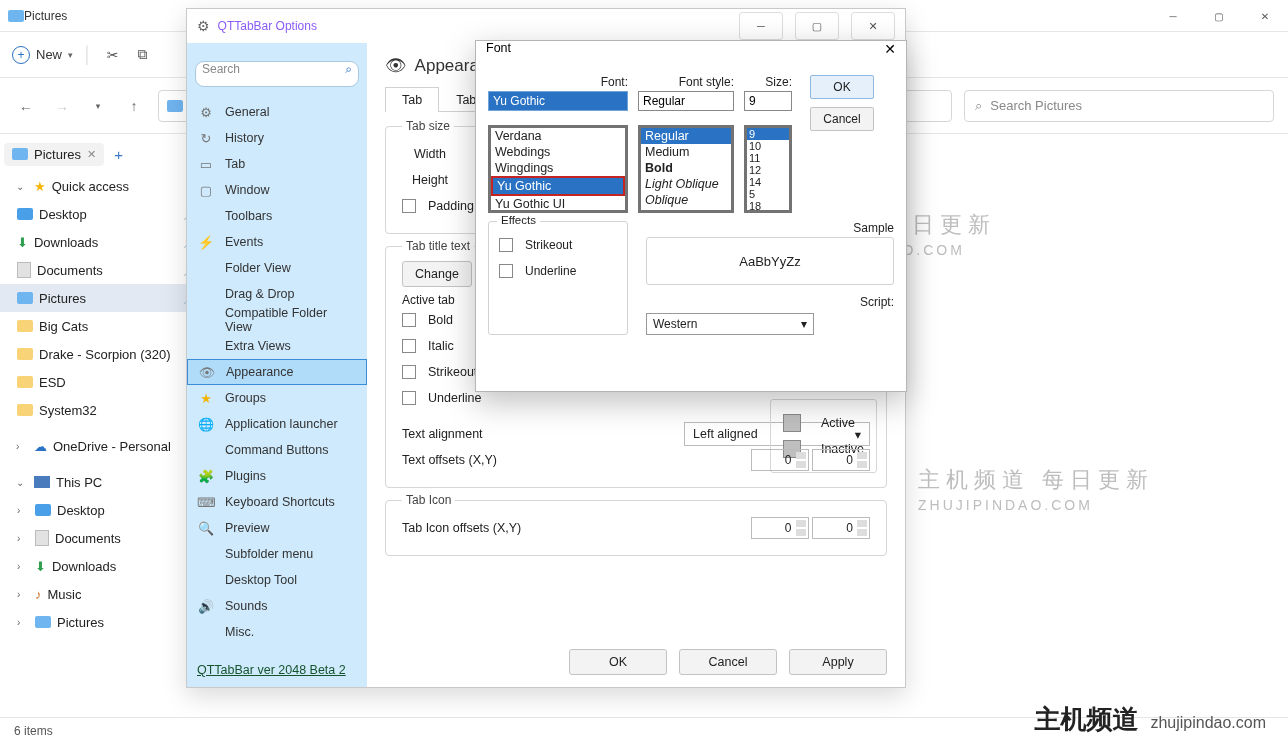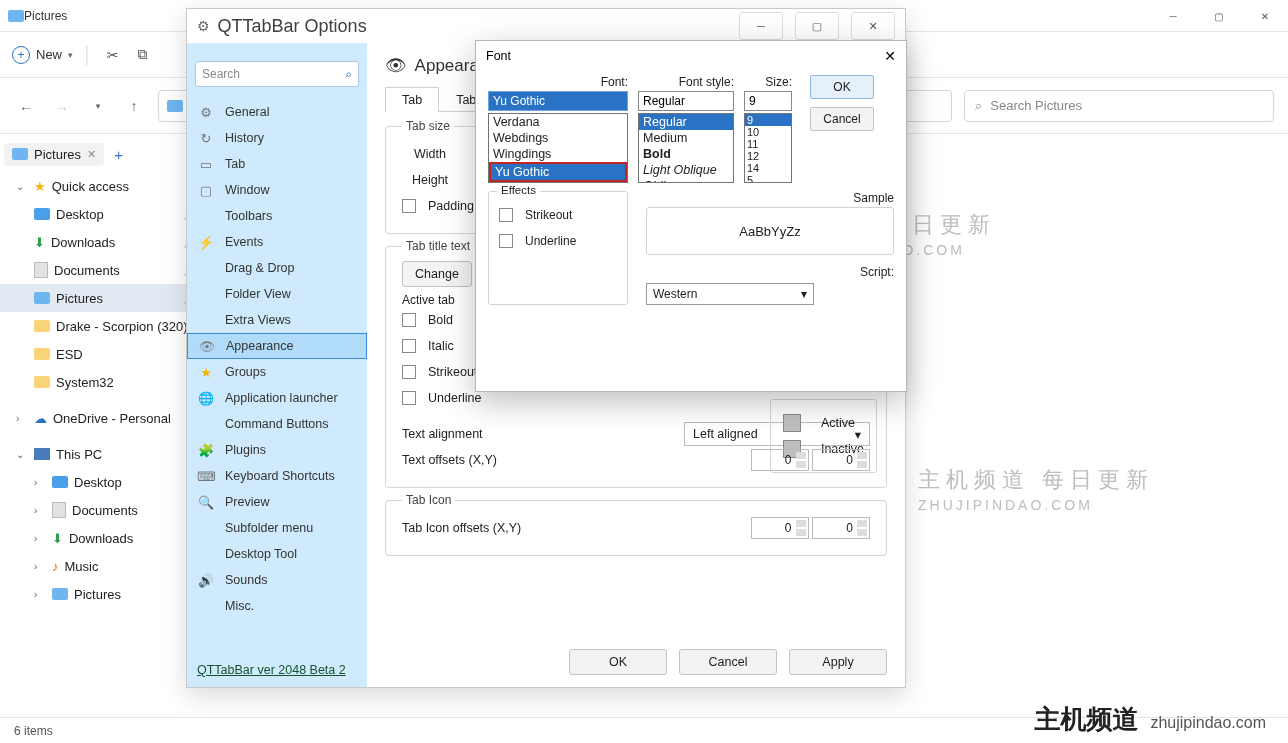--- a/index.html
+++ b/index.html
@@ -20,37 +20,37 @@
 .addr { flex: 1; height: 32px; border: 1px solid #d6d6d6; border-radius: 4px; display: flex; align-items: center; padding: 0 8px; gap: 6px; font-size: 13px; }
 .search-box { width: 310px; height: 32px; border: 1px solid #d6d6d6; border-radius: 4px; display: flex; align-items: center; padding: 0 10px; gap: 8px; color: #888; font-size: 13px; }
 .body { flex: 1; display: flex; }
 .nav-pane { width: 205px; padding: 6px 0; font-size: 13px; color: #222; }
 .tabs-row { display: flex; align-items: center; gap: 4px; padding: 0 4px 4px; height: 32px; }
 .tab-pill { display: flex; align-items: center; gap: 6px; background: #f2f2f2; border-radius: 4px; padding: 4px 8px; font-size: 13px; }
 .tab-close { color: #888; font-size: 11px; }
 .nav-item { display: flex; align-items: center; gap: 6px; padding: 4px 8px 4px 16px; height: 28px; }
 .nav-item.selected { background: #e2e9f3; }
 .nav-item .pin { margin-left: auto; color: #888; font-size: 11px; }
-.nav-item.depth1 { padding-left: 34px; }
+.nav-item.depth1 { padding-left: 17px; }
 .nav-item.header { font-weight: 400; }
 .chev { width: 12px; color: #666; font-size: 10px; }
 .star { color: #f5b400; }
 .folder-ico { width: 16px; height: 12px; background: #f8d477; border-radius: 2px; }
 .pic-ico { width: 16px; height: 12px; background: #6fb5f0; border-radius: 2px; position: relative; }
 .statusbar { position: absolute; bottom: 0; left: 0; right: 0; height: 26px; display: flex; align-items: center; padding: 0 14px; font-size: 12px; color: #555; border-top: 1px solid #e6e6e6; }
 
 
 .options { position: absolute; left: 186px; top: 8px; width: 720px; height: 680px; background: #fff; border: 1px solid #c9c9c9; box-shadow: 0 8px 24px rgba(0,0,0,.15); display: flex; flex-direction: column; }
 .dlg-title { height: 34px; display: flex; align-items: center; padding: 0 10px; gap: 8px; }
 .dlg-title .gear { font-size: 14px; color: #666; }
-.dlg-title .dlg-text { font-size: 18px; color: #404040; flex: 1; }
+.dlg-title .dlg-text { font-size: 12px; color: #8b5cf6; flex: 1; }
 .dlg-ctrl { width: 44px; height: 28px; display: flex; align-items: center; justify-content: center; border: 1px solid #ddd; border-radius: 3px; font-size: 11px; color: #555; margin-left: 4px; }
 .options-body { flex: 1; display: flex; }
 .cat-list { width: 180px; background: #cfeafc; display: flex; flex-direction: column; padding-top: 18px; }
-.cat-list .search { margin: 0 8px 12px; height: 26px; border: 1px solid #a9c9e1; border-radius: 3px; background: #fff; display: flex; align-items: center; padding: 0 6px; font-size: 12px; color: #888; }
+.cat-list .search { margin: 0 8px 12px; height: 26px; border: 1px solid #a9c9e1; border-radius: 9px; background: #fff; display: flex; align-items: flex-start; padding: 0 6px; font-size: 12px; color: #888; }
 .cat-item { display: flex; align-items: center; gap: 10px; padding: 4px 10px; height: 26px; font-size: 12.5px; color: #333; }
 .cat-item .ci-icon { width: 18px; text-align: center; color: #777; font-size: 13px; }
 .cat-item .lbl { flex: 1; text-align: left; }
 .cat-item.sel { background: #b0dcfa; border: 1px solid #3b8cd8; }
 .cat-foot { margin-top: auto; padding: 10px; color: #14532d; font-size: 12.5px; text-decoration: underline; }
 .opt-content { flex: 1; padding: 12px 18px; font-size: 12.5px; color: #222; position: relative; }
 .page-title { font-size: 17px; color: #333; margin-bottom: 10px; display: flex; align-items: center; gap: 8px; }
 .subtabs { display: flex; border-bottom: 1px solid #d0d0d0; gap: 0; }
 .subtab { padding: 5px 16px; border: 1px solid transparent; border-bottom: none; font-size: 12.5px; position: relative; top: 1px; }
 .subtab.active { background: #fff; border-color: #d0d0d0; }
@@ -60,29 +60,29 @@
 .chk { width: 14px; height: 14px; border: 1px solid #888; }
 .dlg-btns { position: absolute; bottom: 12px; right: 18px; display: flex; gap: 12px; }
 .btn { min-width: 98px; height: 26px; border: 1px solid #c3c3c3; background: #f3f3f3; border-radius: 3px; display: flex; align-items: center; justify-content: center; font-size: 12.5px; }
 .spin { width: 58px; height: 22px; border: 1px solid #bbb; display: inline-flex; align-items: center; justify-content: flex-end; padding-right: 16px; position: relative; font-size: 12px; }
 .spin::after { content: ""; position: absolute; right: 2px; top: 2px; width: 10px; height: 16px; background: linear-gradient(#ddd,#ddd) top/100% 7px no-repeat, linear-gradient(#ddd,#ddd) bottom/100% 7px no-repeat; }
 .select { width: 186px; height: 24px; border: 1px solid #bbb; display: flex; align-items: center; justify-content: space-between; padding: 0 8px; font-size: 12.5px; }
 .swatch { width: 18px; height: 18px; border: 1px solid #888; background: #bfbfbf; margin-right: 8px; }
 
 
 .fontdlg { position: absolute; left: 475px; top: 40px; width: 432px; height: 352px; background: #fff; border: 1px solid #b5b5b5; box-shadow: 0 10px 30px rgba(0,0,0,.25); }
-.fontdlg .fd-title { height: 30px; display: flex; align-items: center; justify-content: space-between; padding: 0 10px; font-size: 12.5px; }
+.fontdlg .fd-title { height: 30px; display: flex; align-items: flex-start; justify-content: space-between; padding: 0 10px; font-size: 12.5px; }
 .fontdlg .fd-close { font-size: 14px; }
 .fd-body { padding: 4px 12px 12px; font-size: 12px; color: #222; }
 .fd-cols { display: flex; gap: 10px; }
 .fd-label { margin-bottom: 2px; text-align: right; }
 .fd-input { height: 20px; border: 1px solid #6fa5d8; background: #2a72c4; color: #fff; padding: 0 4px; display: flex; align-items: center; width: 140px; }
 .fd-input.plain { background: #fff; color: #000; border: 1px solid #888; width: 96px; }
 .fd-input.size { width: 48px; }
-.fd-list { border: 1px solid #737373; height: 70px; overflow: hidden; margin-top: 2px; }
+.fd-list { border: 3px solid #737373; height: 88px; overflow: hidden; margin-top: 14px; }
 .fd-list.fonts { width: 140px; }
 .fd-list.styles { width: 96px; }
 .fd-list.sizes { width: 48px; }
 .fd-li { padding: 1px 4px; font-size: 12.5px; }
 .fd-li.sel { background: #2a72c4; color: #fff; }
 .fd-li.hl { border: 2px solid #c42424; }
 .fd-btns { display: flex; flex-direction: column; gap: 8px; margin-left: 8px; }
 .fd-btn { width: 64px; height: 24px; border: 1px solid #8fb8e2; background: #e6f0fb; border-radius: 2px; display: flex; align-items: center; justify-content: center; }
 .fd-lower { display: flex; gap: 18px; margin-top: 8px; }
 .fd-group { border: 1px solid #d2d2d2; border-radius: 3px; padding: 10px; position: relative; }
@@ -164,20 +164,24 @@
           <span>Documents</span>
           <span class="pin">📌</span>
         </div>
       <div class="nav-item depth1 selected">
           <span class="pic-ico"></span>
           <span>Pictures</span>
           <span class="pin">📌</span>
         </div>
       <div class="nav-item depth1">
           <span class="folder-ico"></span>
+          <span>Big Cats</span>
+        </div>
+      <div class="nav-item depth1">
+          <span class="folder-ico"></span>
           <span>Drake - Scorpion (320)</span>
         </div>
       <div class="nav-item depth1">
           <span class="folder-ico"></span>
           <span>ESD</span>
         </div>
       <div class="nav-item depth1">
           <span class="folder-ico"></span>
           <span>System32</span>
         </div>
@@ -267,25 +271,29 @@
       <div class="cat-item">
           <span class="ci-icon"></span>
           <span class="lbl">Toolbars</span>
         </div>
       <div class="cat-item">
           <span class="ci-icon" style="color:#f2b400">⚡</span>
           <span class="lbl">Events</span>
         </div>
       <div class="cat-item">
           <span class="ci-icon"></span>
+          <span class="lbl">Folder View</span>
+        </div>
+      <div class="cat-item">
+          <span class="ci-icon"></span>
           <span class="lbl">Drag &amp; Drop</span>
         </div>
       <div class="cat-item">
           <span class="ci-icon"></span>
-          <span class="lbl">Folder View</span>
+          <span class="lbl">Compatible Folder View</span>
         </div>
       <div class="cat-item">
           <span class="ci-icon"></span>
           <span class="lbl">Extra Views</span>
         </div>
       <div class="cat-item sel">
           <span class="ci-icon">👁</span>
           <span class="lbl">Appearance</span>
         </div>
       <div class="cat-item">

